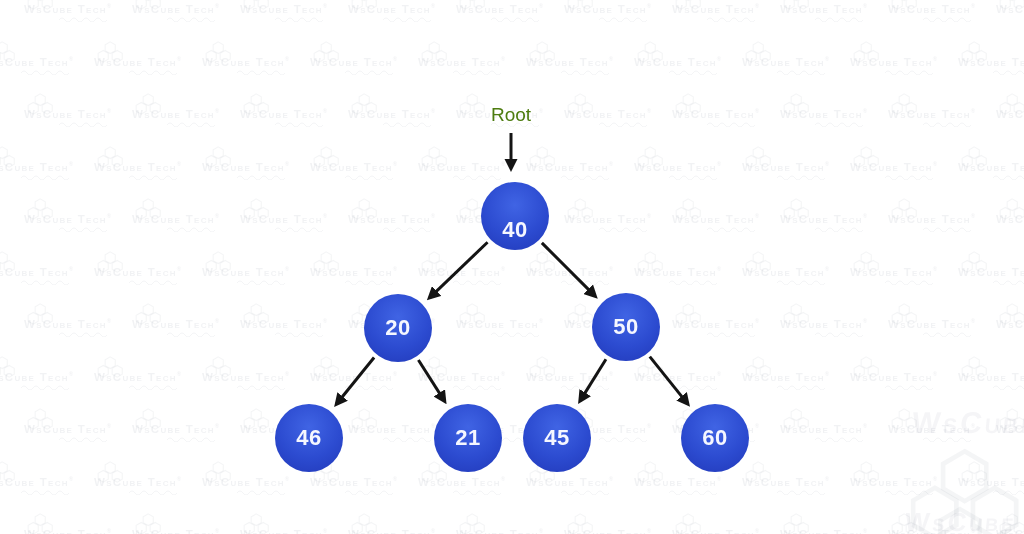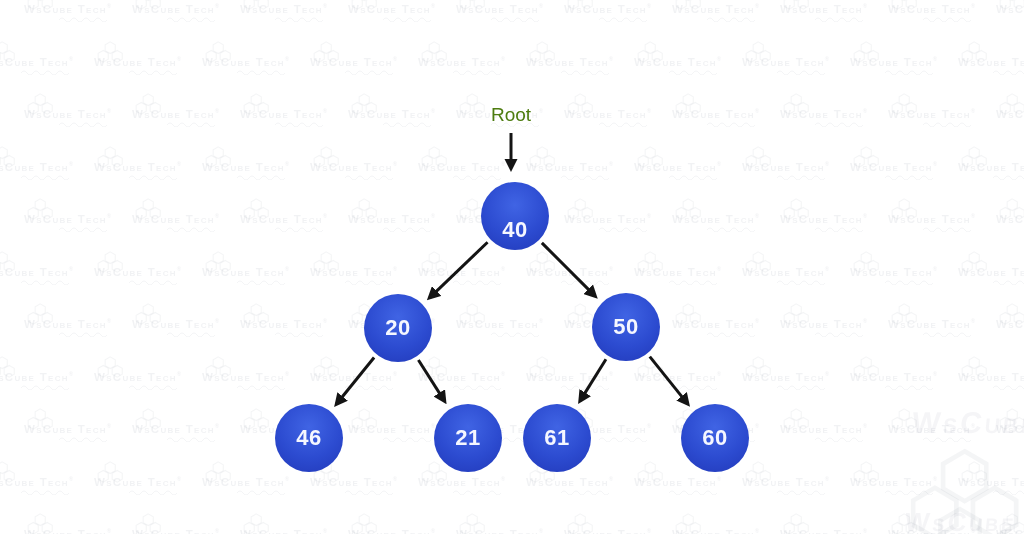--- a/index.html
+++ b/index.html
@@ -1530,19 +1530,19 @@
       <div class="node" style="left: 592px; top: 293px; width: 68px; height: 68px; background: radial-gradient(circle at 50% 34%, rgb(64, 100, 228) 0%, rgb(44, 75, 208) 55%, rgb(33, 56, 184) 100%);">
         <span style="color: rgb(245, 247, 255);">50</span>
       </div>
       <div class="node" style="left: 275px; top: 404px; width: 68px; height: 68px; background: radial-gradient(circle at 50% 34%, rgb(64, 100, 228) 0%, rgb(44, 75, 208) 55%, rgb(33, 56, 184) 100%);">
         <span style="color: rgb(245, 247, 255);">46</span>
       </div>
       <div class="node" style="left: 434px; top: 404px; width: 68px; height: 68px; background: radial-gradient(circle at 50% 34%, rgb(64, 100, 228) 0%, rgb(44, 75, 208) 55%, rgb(33, 56, 184) 100%);">
         <span style="color: rgb(245, 247, 255);">21</span>
       </div>
       <div class="node" style="left: 523px; top: 404px; width: 68px; height: 68px; background: radial-gradient(circle at 50% 34%, rgb(64, 100, 228) 0%, rgb(44, 75, 208) 55%, rgb(33, 56, 184) 100%);">
-        <span style="color: rgb(245, 247, 255);">61</span>
+        <span style="color: rgb(245, 247, 255);">45</span>
       </div>
       <div class="node" style="left: 681px; top: 404px; width: 68px; height: 68px; background: radial-gradient(circle at 50% 34%, rgb(64, 100, 228) 0%, rgb(44, 75, 208) 55%, rgb(33, 56, 184) 100%);">
         <span style="color: rgb(245, 247, 255);">60</span>
       </div>
     </div>
 </div>
 
 </body></html>

